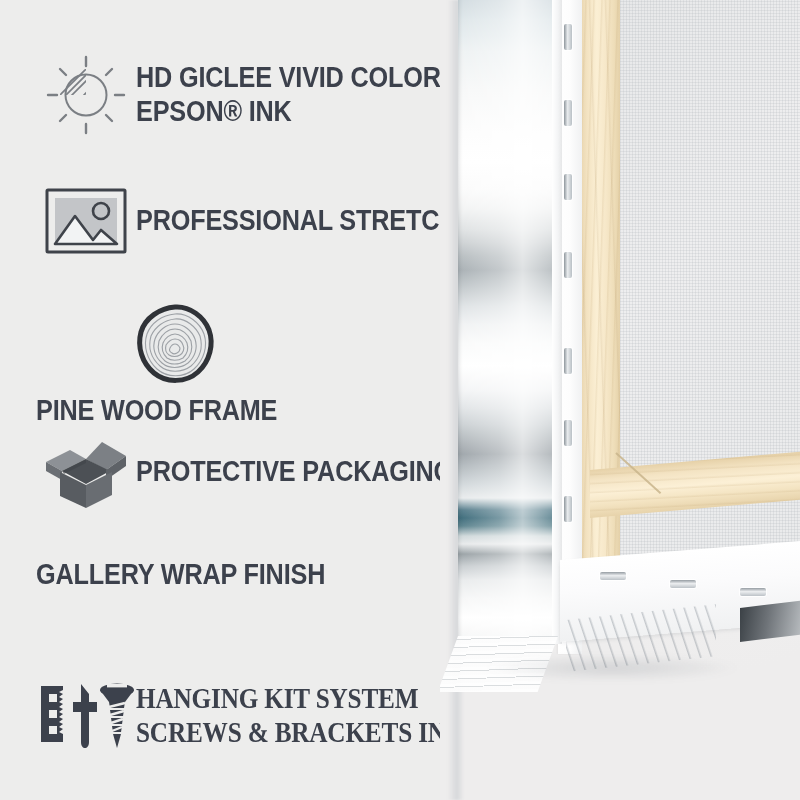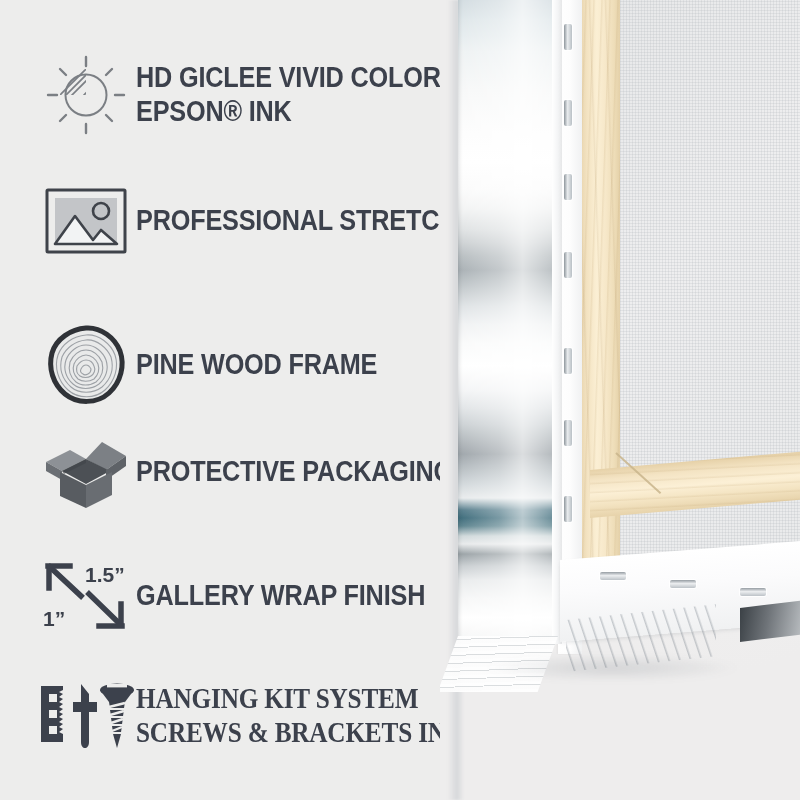--- a/index.html
+++ b/index.html
@@ -49,21 +49,21 @@
     letter-spacing: -0.2px;
     transform: scaleX(0.87);
     transform-origin: left center;
     white-space: nowrap;
   }
   .feature-text .line2 { display: block; }
 
   
   #row-giclee    { top: 52px;  }
   #row-stretch   { top: 186px; }
-  #row-pine      { top: 324px; }
+  #row-pine      { top: 294px; flex-direction: column; }
   #row-package   { top: 432px; }
   #row-wrap      { top: 558px; }
   #row-hanging   { top: 680px; font-family: Liberation Serif, serif; }
 
   
   #product-photo {
     position: absolute;
     left: 440px; top: 0;
     width: 360px; height: 800px;
     overflow: hidden;
@@ -382,38 +382,20 @@
 
           <path d="M22,39 L46,27 L46,31 L24,42 Z" fill="#3f4347" opacity="0.6"></path>
         </svg>
       </div>
       <div class="feature-text" style="color: rgb(60, 65, 76);">
         <span>PROTECTIVE PACKAGING</span>
       </div>
     </div>
 
     <div class="feature-row" id="row-wrap">
-      <div class="feature-icon">
-        <svg width="90" height="76" viewBox="0 0 90 76" aria-hidden="true">
-
-          <g stroke="#3c414c" stroke-width="5.5" fill="none" stroke-linecap="square">
-            <line x1="9" y1="9" x2="40" y2="38"></line>
-            <line x1="8" y1="10" x2="8" y2="30"></line>
-            <line x1="7" y1="8" x2="29" y2="8"></line>
-          </g>
-
-          <g stroke="#3c414c" stroke-width="5.5" fill="none" stroke-linecap="square">
-            <line x1="48" y1="36" x2="79" y2="66"></line>
-            <line x1="80" y1="46" x2="80" y2="67"></line>
-            <line x1="58" y1="68" x2="81" y2="68"></line>
-          </g>
-          <text x="44" y="24" font-family="Liberation Sans, sans-serif" font-size="21" font-weight="bold" fill="#3c414c">1.5”</text>
-          <text x="2" y="68" font-family="Liberation Sans, sans-serif" font-size="21" font-weight="bold" fill="#3c414c">1”</text>
-        </svg>
-      </div>
       <div class="feature-text" style="color: rgb(60, 65, 76);">
         <span>GALLERY WRAP FINISH</span>
       </div>
     </div>
 
     <div class="feature-row" id="row-hanging">
       <div class="feature-icon">
         <svg width="98" height="72" viewBox="0 0 98 72" aria-hidden="true">
 
           <g fill="#3c414c">

